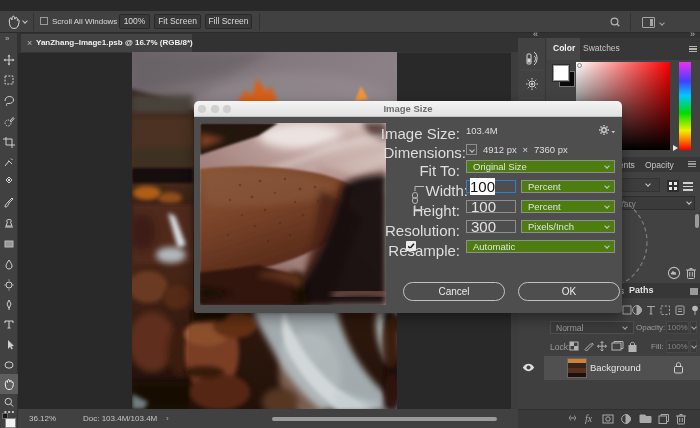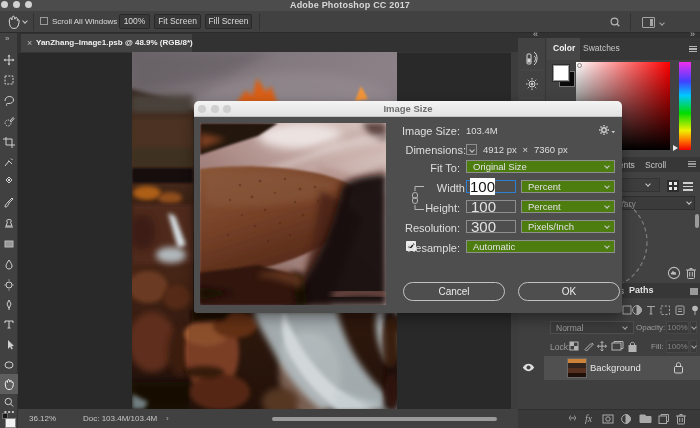--- a/index.html
+++ b/index.html
@@ -54,21 +54,21 @@
   #dialog { left:194px; top:101px; width:428px; height:212px; border-radius:5px;
     box-shadow:0 5px 14px rgba(0,0,0,0.4); }
   #dtitle { position:absolute; left:0; top:0; width:428px; height:16px;
     background:linear-gradient(#f4f4f4,#e2e2e2); border-radius:5px 5px 0 0;
     border-bottom:1px solid #c4c4c4; }
   .dtl { position:absolute; top:4px; width:8px; height:8px; border-radius:50%; background:#cfcfcf; }
   #dtitletxt { position:absolute; width:428px; text-align:center; font-size:9.5px;
     font-weight:bold; color:#6e6e6e; line-height:16px; }
   #dbody { position:absolute; left:0; top:16px; width:428px; height:196px; background:#4e4e4e;
     border-radius:0 0 3px 3px; }
-  .dlabel { position:absolute; text-align:right; font-size:11px; color:#dedede; }
+  .dlabel { position:absolute; text-align:right; font-size:15px; color:#dedede; }
   .dval { position:absolute; font-size:9.5px; color:#dedede; }
   .dfield { position:absolute; height:13px; background:#4e4e4e; border:1px solid #8e8e8e;
     font-size:15px; color:#e3e3e3; line-height:11px; padding-left:4px; }
   .ddrop { position:absolute; height:13px; background:#4d7c0f; border:1px solid #8e8e8e;
     font-size:9.5px; color:#e3e3e3; line-height:11px; padding-left:6px; }
   .cvr { position:absolute; width:4px; height:4px;
     border-right:1.2px solid #c9c9c9; border-bottom:1.2px solid #c9c9c9;
     transform:rotate(45deg); }
   .dbtn { position:absolute; top:165px; width:102px; height:19px; border:1px solid #c2c2c2;
     border-radius:10px; color:#ebebeb; font-size:10px; text-align:center; line-height:17px; }
@@ -173,26 +173,20 @@
       <path d="M250,258 L265,258 L265,357 L252,357 C257,325 254,288 250,258 Z" fill="#1c0d07" filter="url(#b3)"></path>
       <ellipse cx="259" cy="290" rx="9" ry="26" fill="#42200f" opacity="0.8" filter="url(#b2)"></ellipse>
       <ellipse cx="260" cy="340" rx="8" ry="18" fill="#351708" opacity="0.8" filter="url(#b2)"></ellipse>
 
       <rect x="57" y="258" width="308" height="99" fill="#1a0d05" opacity="0.12"></rect>
     </svg>
     </div>
   </div>
   <div class="abs" id="vscrollcol"></div>
 
-  <div class="abs" id="menubar">
-    <div class="tl" style="left:1px;"></div>
-    <div class="tl" style="left:13px;"></div>
-    <div class="tl" style="left:25px;"></div>
-    <div id="menutitle">Adobe Photoshop CC 2017</div>
-  </div>
 
   <div class="abs" id="optbar">
     <svg style="position:absolute;left:6px;top:4px;" width="14" height="15" viewBox="0 0 14 15">
       <path d="M3.5,8.5 C3,5 3.5,3 4.7,3 C5.3,3 5.7,3.6 5.9,4.8 C5.9,2.4 6.5,1.2 7.4,1.2 C8.3,1.2 8.8,2.2 8.9,4.2 C9.3,2.8 9.9,2.1 10.6,2.5 C11.3,2.9 11.5,4.1 11.4,5.5 C11.9,4.6 12.5,4.4 12.9,5 C13.4,5.8 13,8.6 12,11 C11.4,12.6 10.2,13.4 7.8,13.4 C5.4,13.4 4.2,12.2 3.5,8.5 Z" fill="none" stroke="#e0e0e0" stroke-width="1"></path>
     </svg>
     <div class="cvr" style="left:23px;top:8px;"></div>
     <div class="vsep" style="left:33px;"></div>
     <div id="scrollchk"></div>
     <div id="scrolltxt">Scroll All Windows</div>
     <div class="optbtn" style="left:119px; width:31px;">100%</div>
@@ -208,21 +202,21 @@
     <div class="vsep" style="left:630px;"></div>
     <div style="position:absolute; right:45px; top:6px; width:13px; height:11px; border:1px solid #a5a5a5; border-radius:1px;">
       <div style="position:absolute; right:1px; top:1px; width:3px; height:7px; background:#a5a5a5;"></div>
     </div>
     <div class="cvr" style="right:36px; top:10px; border-color:#a5a5a5;"></div>
   </div>
 
   <div class="abs" id="tabbar">
     <div id="tab">
       <span class="x">×</span>
-      <span class="t">YanZhang–Image1.psb @ 48.9% (RGB/8*)</span>
+      <span class="t">YanZhang–Image1.psb @ 16.7% (RGB/8*)</span>
     </div>
   </div>
 
   <div class="abs" id="toolbar">
     <div style="position:absolute;left:5px;top:1px;color:#b8b8b8;font-size:8px;">»</div>
     <svg width="18" height="395" viewBox="0 0 18 395">
       <g stroke="#d0d0d0" fill="none" stroke-width="1">
 
         <path d="M9,22.5 L9,31.5 M4.5,27 L13.5,27" stroke-width="1"></path>
         <path d="M9,21.5 L7.6,23.5 L10.4,23.5 Z M9,32.5 L7.6,30.5 L10.4,30.5 Z M3.5,27 L5.5,25.6 L5.5,28.4 Z M14.5,27 L12.5,25.6 L12.5,28.4 Z" fill="#d0d0d0" stroke="none"></path>
@@ -316,21 +310,21 @@
     <div style="position:absolute;left:29px;top:27px;width:153px;height:97px;background:#424242;"></div>
     <div style="position:absolute;left:41px;top:38px;width:16px;height:16px;background:#0a0a0a;border:1px solid #777;"></div>
     <div style="position:absolute;left:35px;top:32px;width:16px;height:16px;background:#fff;border:1px solid #999;box-shadow:0 0 0 1px #2e2e2e;"></div>
     <div style="position:absolute;left:58px;top:29px;width:94px;height:88px;background:linear-gradient(to bottom, rgba(0,0,0,0) 0%, #000 100%), linear-gradient(to right, #fff 0%, #f00 100%);"></div>
     <div style="position:absolute;left:59px;top:30px;width:5px;height:5px;border:1px solid #888;border-radius:50%;"></div>
     <div style="position:absolute;left:161px;top:29px;width:12px;height:88px;background:linear-gradient(to bottom,#f02ef0 0%,#4040ff 22%,#00c8ff 38%,#00dc00 58%,#f0f000 78%,#ff7800 89%,#f00000 100%);"></div>
     <div style="position:absolute;left:155px;top:112px;width:0;height:0;border-top:3.5px solid transparent;border-bottom:3.5px solid transparent;border-left:5px solid #e8e8e8;"></div>
 
     <div style="position:absolute;left:29px;top:124px;width:153px;height:15px;background:#373737;"></div>
     <div style="position:absolute;left:70px;top:127px;font-size:8.5px;color:#c6c6c6;">Adjustments</div>
-    <div style="position:absolute;left:127px;top:127px;font-size:8.5px;color:#c6c6c6;">Scroll</div>
+    <div style="position:absolute;left:127px;top:127px;font-size:8.5px;color:#c6c6c6;">Opacity</div>
     <div style="position:absolute;left:170px;top:128px;width:8px;height:6px;border-top:1.5px solid #9a9a9a;border-bottom:1.5px solid #9a9a9a;">
         <div style="margin-top:1px;height:1.5px;background:#9a9a9a;"></div>
       </div>
 
     <div style="position:absolute;left:32px;top:145px;width:110px;height:14px;background:#3d3d3d;border:1px solid #343434;"></div>
     <div style="position:absolute;left:36px;top:148px;font-size:8.5px;color:#9a9a9a;">My Library</div>
     <div class="cvr" style="left:128px;top:149px;"></div>
     <div style="position:absolute;left:149px;top:147px;width:12px;height:12px;background:#2d2d2d;">
       <div style="position:absolute;left:2px;top:2px;width:3px;height:3px;background:#e8e8e8;"></div>
       <div style="position:absolute;left:7px;top:2px;width:3px;height:3px;background:#e8e8e8;"></div>

